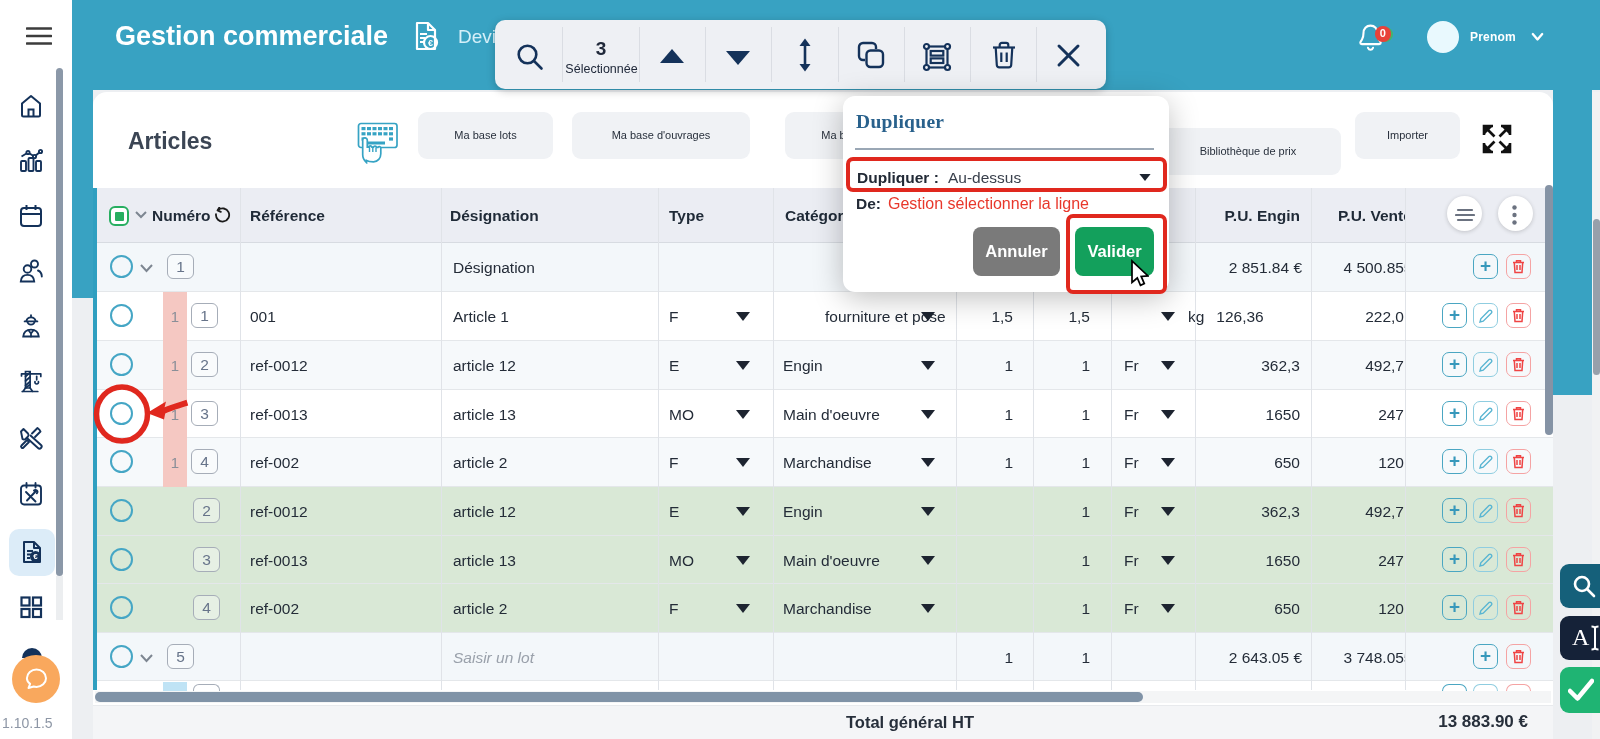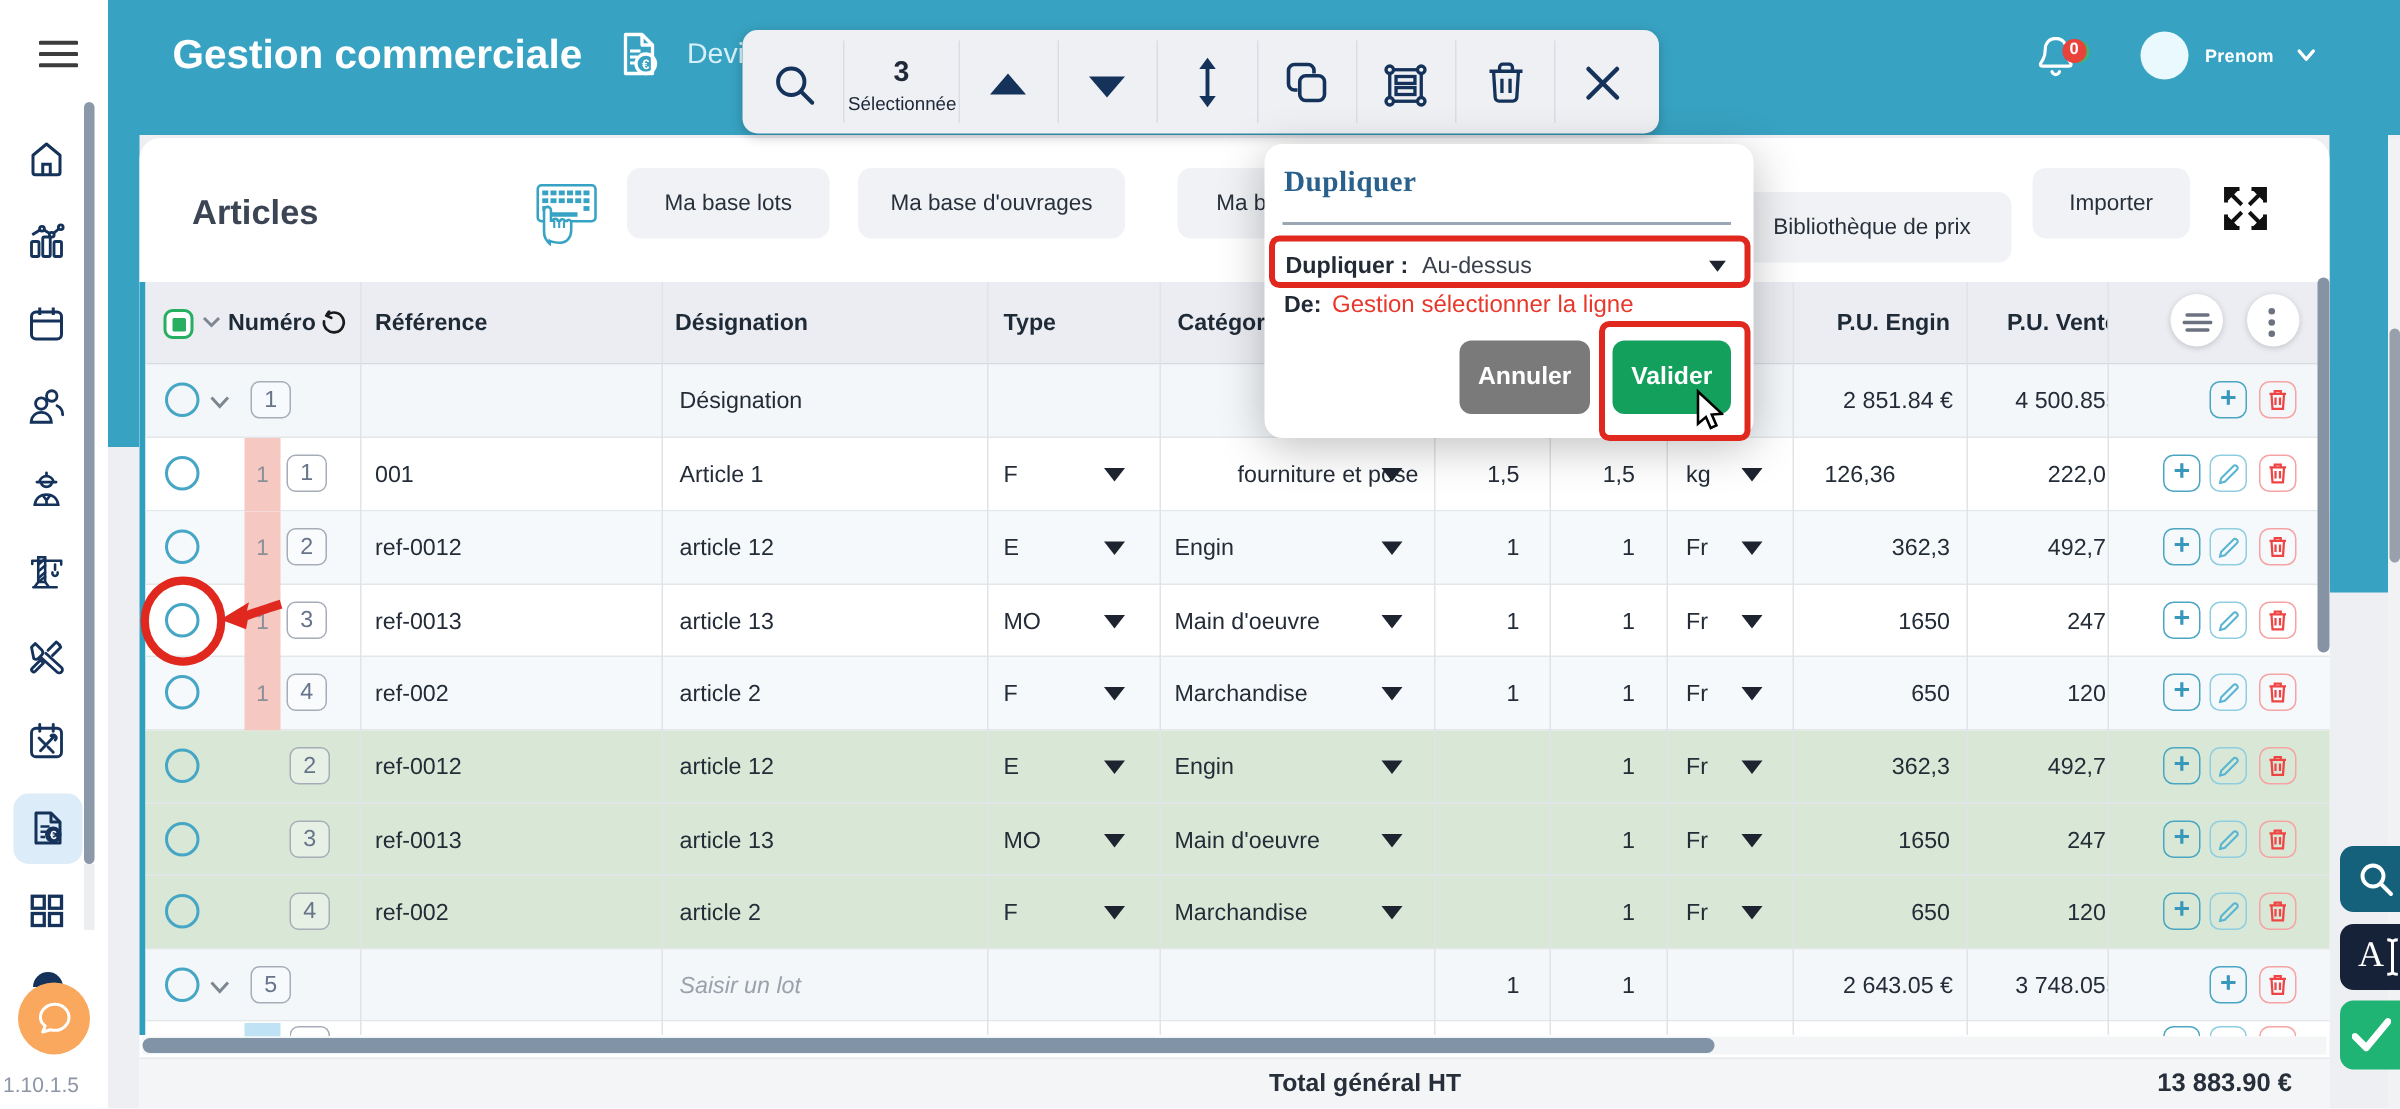--- a/index.html
+++ b/index.html
@@ -1,20 +1,20 @@
 <!DOCTYPE html>
 <html><head><meta charset="utf-8">
 <style>
 *{margin:0;padding:0;box-sizing:border-box}
 html,body{width:1600px;height:739px;overflow:hidden}
 body{font-family:"Liberation Sans",sans-serif;background:#edeff2;position:relative}
 .ab{position:absolute}
 .teal{background:#38a2c2}
 svg{display:block}
-.btn2{height:47px;background:#f0f2f5;border-radius:9px;font-size:15px;color:#28303c;text-align:center;line-height:47px}
+.btn2{height:47px;background:#f0f2f5;border-radius:9px;font-size:11px;color:#28303c;text-align:center;line-height:47px}
 .hh{font-size:15.5px;font-weight:bold;color:#1f2a37}
 .ct{font-size:15.5px;color:#242c38;margin-top:2px}
 .rad{width:23px;height:23px;border:2px solid #45a6c5;border-radius:50%;background:transparent;margin-top:-1px}
 .nbox{width:27px;height:25px;border:1.5px solid #a6adb8;border-radius:6px;font-size:15.5px;color:#67748a;text-align:center;line-height:23px;background:rgba(255,255,255,.35)}
 .car{width:0;height:0;border-left:7.5px solid transparent;border-right:7.5px solid transparent;border-top:9px solid #1d2430}
 .circ{width:35px;height:35px;background:#fff;border-radius:50%;box-shadow:0 1px 4px rgba(0,0,0,.18)}
 .bplus{width:25px;height:25px;border:1.6px solid #4aa6c2;border-radius:7px;color:#3798bb;font-size:19px;text-align:center;line-height:22px;font-weight:bold}
 .bpen{width:25px;height:25px;border:1.6px solid #8fcde0;border-radius:7px}
 .btrash{width:25px;height:25px;border:1.6px solid #f5a3a3;border-radius:7px}
 .tsep{top:27px;width:1px;height:55px;background:#dadde3}
@@ -266,21 +266,21 @@
 <div class="ab" style="left:163px;top:306px;width:24px;text-align:center;font-size:15px;color:#8a8f98;margin-top:2px">1</div>
 <div class="ab nbox" style="left:191px;top:303px">1</div>
 <div class="ab ct" style="left:250px;top:306px">001</div>
 <div class="ab ct" style="left:453px;top:306px">Article 1</div>
 <div class="ab ct" style="left:669px;top:306px">F</div>
 <div class="ab car" style="left:736px;top:312px"></div>
 <div class="ab ct" style="left:825px;top:306px">fourniture et pose</div>
 <div class="ab car" style="left:921px;top:312px"></div>
 <div class="ab ct" style="left:953px;top:306px;width:60px;text-align:right">1,5</div>
 <div class="ab ct" style="left:1030px;top:306px;width:60px;text-align:right">1,5</div>
-<div class="ab ct" style="left:1124px;top:306px">kg</div>
+<div class="ab ct" style="left:1188px;top:306px">kg</div>
 <div class="ab car" style="left:1161px;top:312px"></div>
 <div class="ab ct" style="left:1180px;top:306px;width:120px;text-align:center">126,36</div>
 <div class="ab" style="left:1311px;top:292px;width:94px;height:49px;overflow:hidden">
     <div class="ct" style="position:absolute;right:1px;top:14px;white-space:nowrap">222,0</div>
   </div>
 <div class="ab bplus" style="left:1442px;top:303px">+</div>
 <div class="ab bpen" style="left:1473px;top:303px">
     <svg width="14" height="14" viewBox="0 0 14 14" style="margin:5px auto">
       <path d="M1 13l.8-3.2L10 1.6a1.4 1.4 0 0 1 2 0l.4.4a1.4 1.4 0 0 1 0 2L4.2 12.2z" fill="none" stroke="#59b5d2" stroke-width="1.4"></path>
     </svg>

